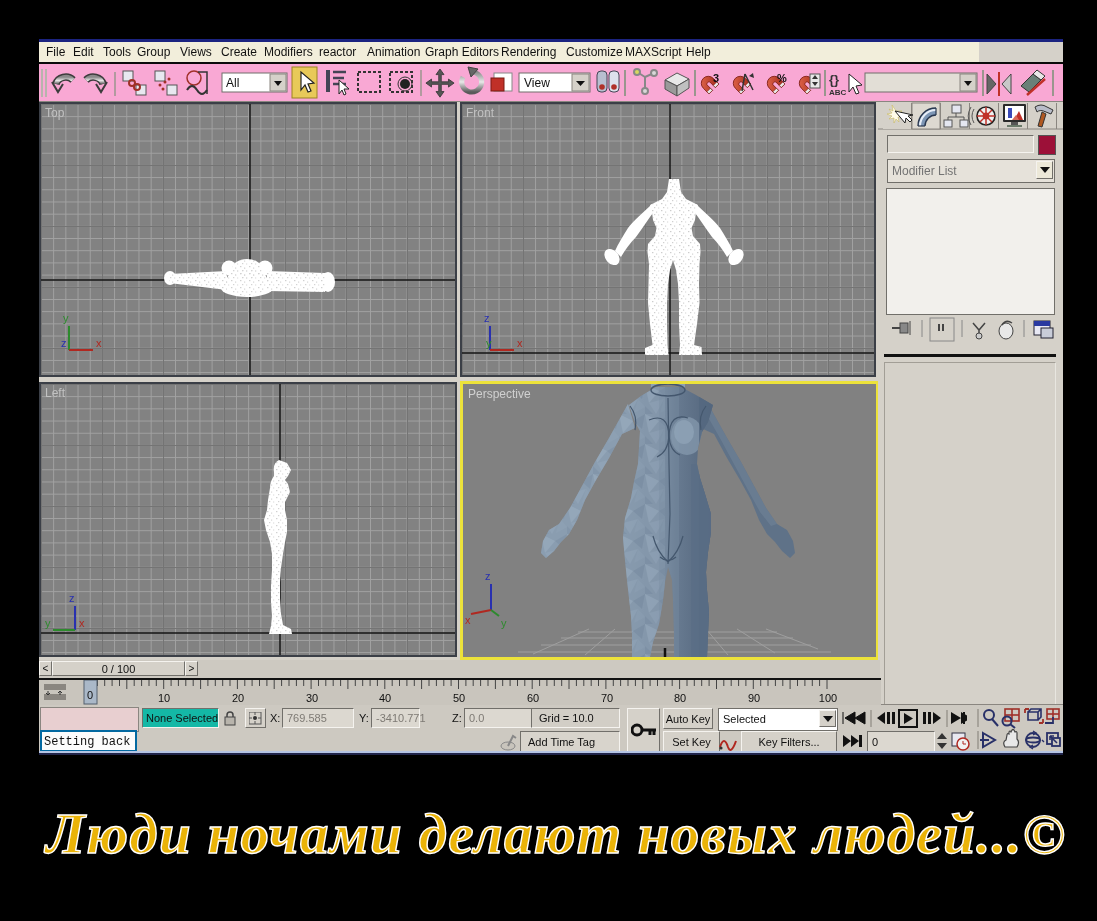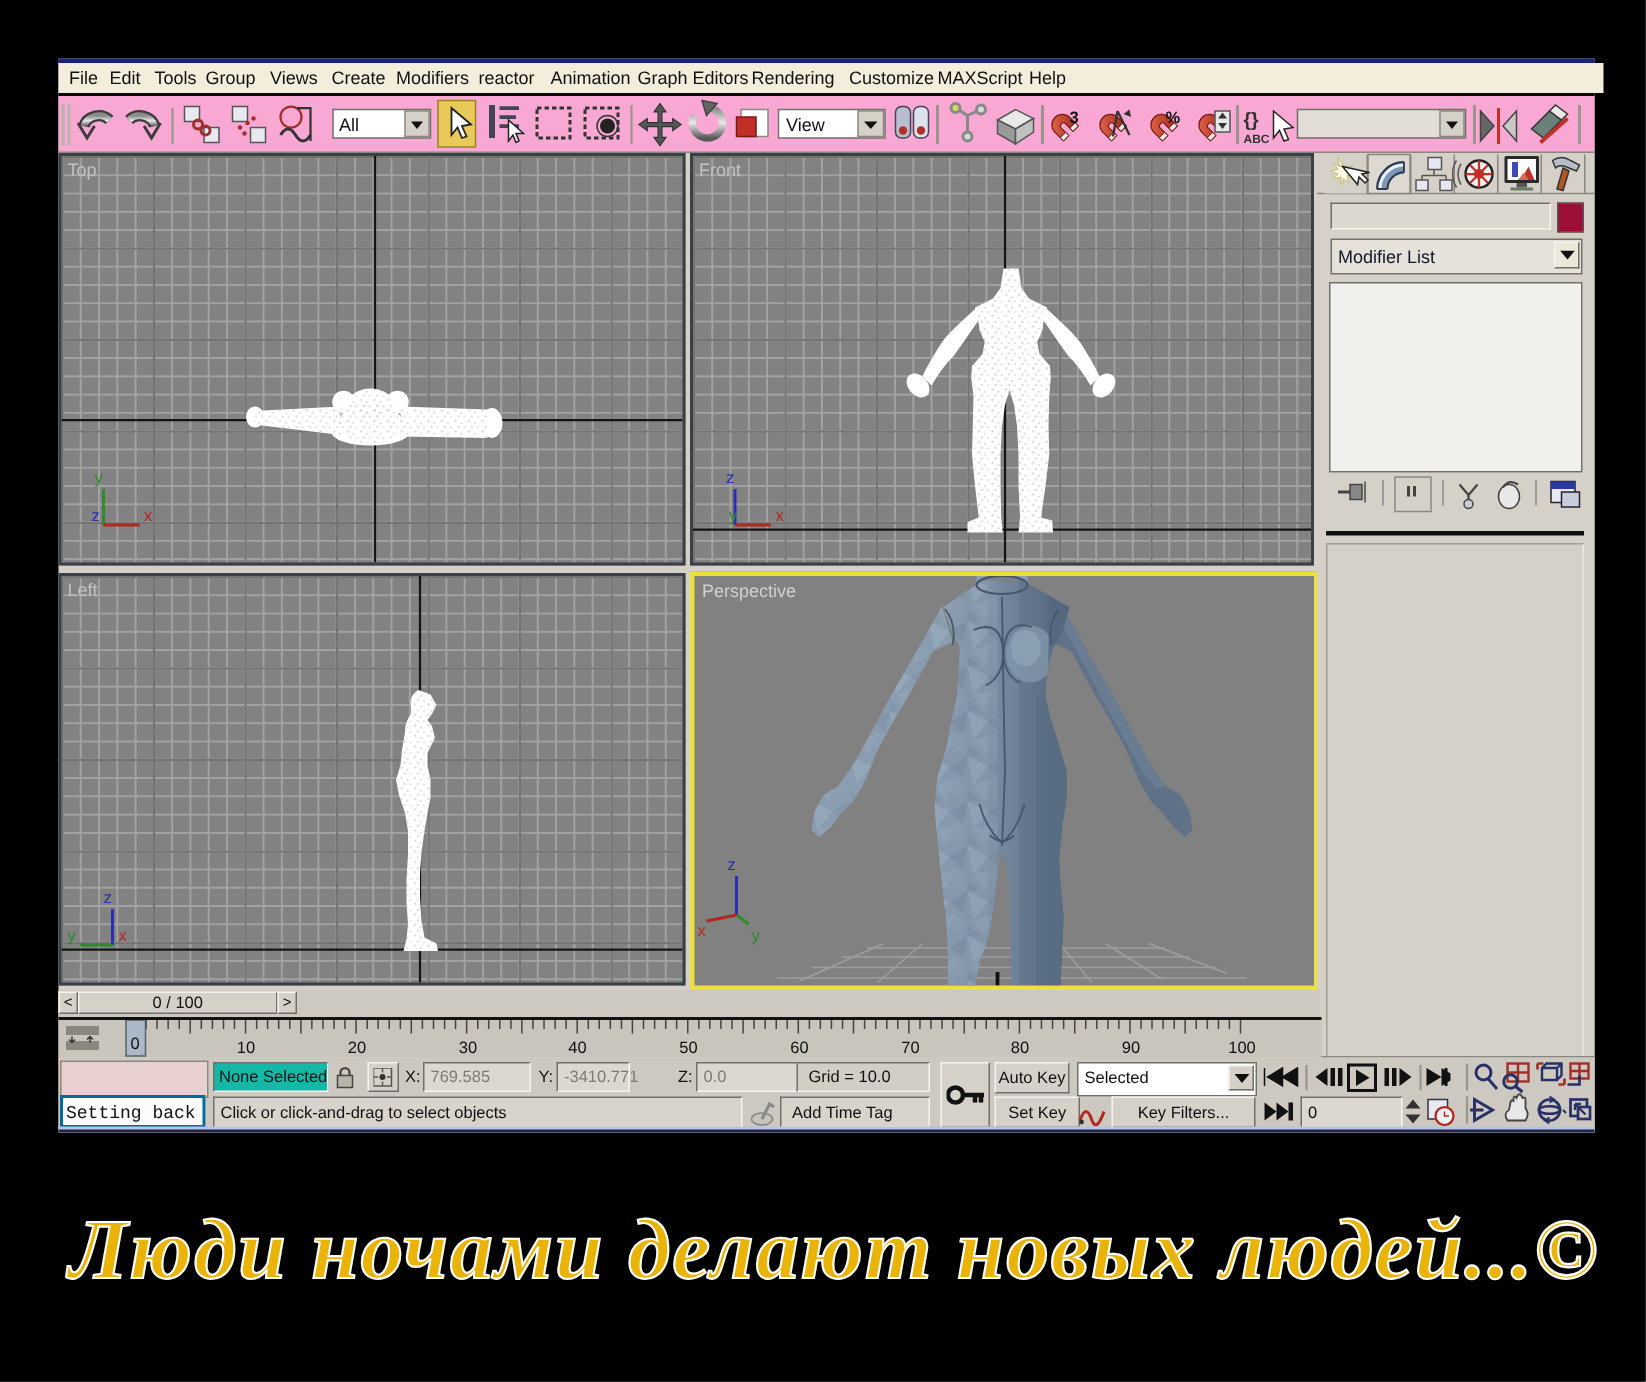--- a/index.html
+++ b/index.html
@@ -19,21 +19,21 @@
 .mi{position:absolute;top:3px;color:#111;font-size:12px;}
 svg{display:block;}
 </style>
 </head>
 <body>
 <div id="page">
  <div id="app">
 
   <div class="abs" style="left:0;top:0;width:1024px;height:3px;background:#1b2380;"></div>
 
-  <div class="abs" style="left:0;top:3px;width:1030px;height:20px;background:#f2eedb;">
+  <div class="abs" style="left:0;top:3px;width:940px;height:20px;background:#f2eedb;">
    <span class="mi" style="left:7px;">File</span>
    <span class="mi" style="left:34px;">Edit</span>
    <span class="mi" style="left:64px;">Tools</span>
    <span class="mi" style="left:98px;">Group</span>
    <span class="mi" style="left:141px;">Views</span>
    <span class="mi" style="left:182px;">Create</span>
    <span class="mi" style="left:225px;">Modifiers</span>
    <span class="mi" style="left:280px;">reactor</span>
    <span class="mi" style="left:328px;">Animation</span>
    <span class="mi" style="left:386px;">Graph Editors</span>
@@ -439,21 +439,21 @@
     <g transform="translate(153,2)">
      <path d="M4,3 q6,-4 12,0 l6,3 -2,4 -5,-2 q-6,-3 -9,0 z" fill="#b8bcc8" stroke="#333"></path>
      <path d="M11,8 l4,2 -4,13 -4,-1 z" fill="#b05820" stroke="#333"></path>
     </g>
    </svg>
 
    <div class="abs sunk" style="left:9px;top:33px;width:147px;height:18px;background:#dcd8d0;"></div>
    <div class="abs" style="left:160px;top:33px;width:16px;height:18px;background:#9c1038;border:1px solid #555;"></div>
 
    <div class="abs" style="left:9px;top:57px;width:166px;height:22px;background:#e6e2da;border:1px solid #716f6a;">
-    <span style="position:absolute;left:4px;top:4px;font-size:12px;color:#0f172a;">Modifier List</span>
+    <span style="position:absolute;left:4px;top:4px;font-size:12px;color:#737373;">Modifier List</span>
     <div class="abs btn" style="right:1px;top:1px;width:17px;height:18px;background:#ece8d8;"></div>
     <svg class="abs" style="right:4px;top:7px;" width="10" height="7">
             <path d="M0,0 l10,0 -5,6 z" fill="#111"></path>
           </svg>
    </div>
 
    <div class="abs" style="left:8px;top:86px;width:167px;height:125px;background:#f2f0ec;border:1px solid #716f6a;"></div>
 
    <svg class="abs" style="left:0;top:215px;" width="185" height="26" viewBox="0 0 185 26">
     <g stroke="#444" fill="none">
@@ -633,21 +633,20 @@
           <path d="M6,0 v3 M6,9 v3 M0,6 h3 M9,6 h3" stroke="#555"></path>
         </svg>
    <span class="abs" style="left:231px;top:7px;">X:</span>
    <div class="abs sunk" style="left:243px;top:3px;width:72px;height:20px;background:#dcd8d0;line-height:19px;padding-left:4px;color:#7e7a74;">769.585</div>
    <span class="abs" style="left:320px;top:7px;">Y:</span>
    <div class="abs sunk" style="left:332px;top:3px;width:49px;height:20px;background:#dcd8d0;line-height:19px;padding-left:4px;color:#7e7a74;">-3410.771</div>
    <span class="abs" style="left:413px;top:7px;">Z:</span>
    <div class="abs sunk" style="left:425px;top:3px;width:70px;height:20px;background:#dcd8d0;line-height:19px;padding-left:4px;color:#7e7a74;">0.0</div>
    <div class="abs sunk" style="left:492px;top:3px;width:89px;height:20px;background:#d2cec6;line-height:19px;padding-left:7px;">Grid = 10.0</div>
    
-   <div class="abs sunk" style="left:103px;top:26px;width:353px;height:21px;background:#d8d4cc;line-height:20px;padding-left:4px;">Click or click-and-drag to select objects</div>
    <svg class="abs" style="left:460px;top:28px" width="18" height="18">
           <ellipse cx="9" cy="13" rx="7" ry="4" fill="#c8c4bc" stroke="#888"></ellipse>
           <path d="M9,13 L14,3 l3,2" fill="none" stroke="#888" stroke-width="2"></path>
         </svg>
    <div class="abs sunk" style="left:481px;top:26px;width:100px;height:21px;background:#d8d4cc;line-height:20px;padding-left:7px;">Add Time Tag</div>
    
    <div class="abs btn" style="left:588px;top:3px;width:33px;height:44px;"></div>
    <svg class="abs" style="left:592px;top:17px" width="26" height="16" viewBox="0 0 26 16">
     <circle cx="6" cy="8" r="5" fill="none" stroke="#111" stroke-width="3"></circle>
     <path d="M11,8 L25,8 M19,8 l0,5 M23,8 l0,5" stroke="#111" stroke-width="3"></path>

